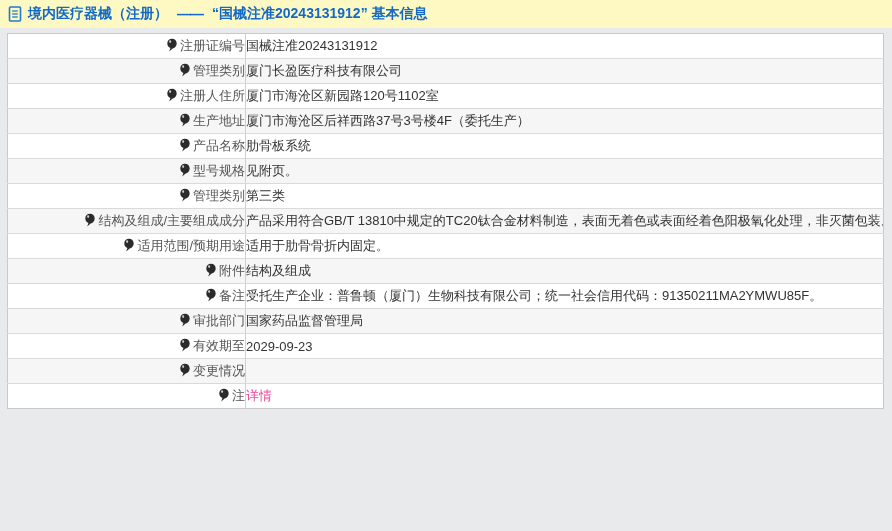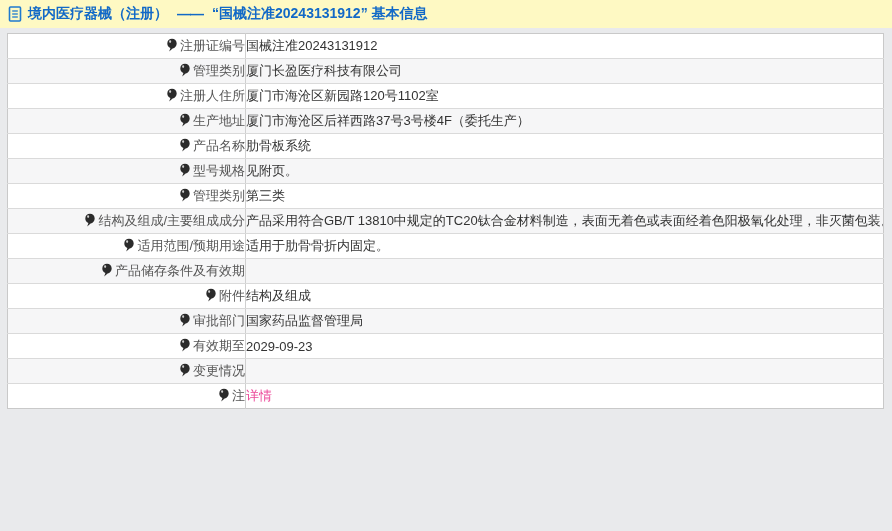--- a/index.html
+++ b/index.html
@@ -164,41 +164,41 @@
   <tr>
     <td class="label"><span class="pin" hidden="">
               <svg width="12" height="14" viewBox="0 0 12 14">
                 <path d="M6 0.8c2.7 0 4.7 2 4.7 4.8 0 2.6-1.8 4.6-4.1 4.9l-3.4 3 1.2-3.4C2.5 9.4 1.3 7.8 1.3 5.6 1.3 2.8 3.3 0.8 6 0.8z" fill="#2b2b2b"></path>
                 <ellipse cx="4.1" cy="3.6" rx="1" ry="1.4" fill="#cfcfcf"></ellipse>
               </svg>
             </span><span class="lbl-text">适用范围/预期用途</span></td>
     <td class="value"><span class="val-text">适用于肋骨骨折内固定。</span></td>
   </tr>
 
-  <tr>
-    <td class="label"><span class="pin" hidden="">
-              <svg width="12" height="14" viewBox="0 0 12 14">
-                <path d="M6 0.8c2.7 0 4.7 2 4.7 4.8 0 2.6-1.8 4.6-4.1 4.9l-3.4 3 1.2-3.4C2.5 9.4 1.3 7.8 1.3 5.6 1.3 2.8 3.3 0.8 6 0.8z" fill="#2b2b2b"></path>
-                <ellipse cx="4.1" cy="3.6" rx="1" ry="1.4" fill="#cfcfcf"></ellipse>
-              </svg>
-            </span><span class="lbl-text">产品储存条件及有效期</span></td>
-    <td class="value"><span class="val-text"></span></td>
-  </tr>
 
   <tr>
     <td class="label"><span class="pin" hidden="">
               <svg width="12" height="14" viewBox="0 0 12 14">
                 <path d="M6 0.8c2.7 0 4.7 2 4.7 4.8 0 2.6-1.8 4.6-4.1 4.9l-3.4 3 1.2-3.4C2.5 9.4 1.3 7.8 1.3 5.6 1.3 2.8 3.3 0.8 6 0.8z" fill="#2b2b2b"></path>
                 <ellipse cx="4.1" cy="3.6" rx="1" ry="1.4" fill="#cfcfcf"></ellipse>
               </svg>
             </span><span class="lbl-text">附件</span></td>
     <td class="value"><span class="val-text">结构及组成</span></td>
   </tr>
 
 
+  <tr>
+    <td class="label"><span class="pin" hidden="">
+              <svg width="12" height="14" viewBox="0 0 12 14">
+                <path d="M6 0.8c2.7 0 4.7 2 4.7 4.8 0 2.6-1.8 4.6-4.1 4.9l-3.4 3 1.2-3.4C2.5 9.4 1.3 7.8 1.3 5.6 1.3 2.8 3.3 0.8 6 0.8z" fill="#2b2b2b"></path>
+                <ellipse cx="4.1" cy="3.6" rx="1" ry="1.4" fill="#cfcfcf"></ellipse>
+              </svg>
+            </span><span class="lbl-text">备注</span></td>
+    <td class="value"><span class="val-text">受托生产企业：普鲁顿（厦门）生物科技有限公司；统一社会信用代码：91350211MA2YMWU85F。</span></td>
+  </tr>
 
   <tr>
     <td class="label"><span class="pin" hidden="">
               <svg width="12" height="14" viewBox="0 0 12 14">
                 <path d="M6 0.8c2.7 0 4.7 2 4.7 4.8 0 2.6-1.8 4.6-4.1 4.9l-3.4 3 1.2-3.4C2.5 9.4 1.3 7.8 1.3 5.6 1.3 2.8 3.3 0.8 6 0.8z" fill="#2b2b2b"></path>
                 <ellipse cx="4.1" cy="3.6" rx="1" ry="1.4" fill="#cfcfcf"></ellipse>
               </svg>
             </span><span class="lbl-text">审批部门</span></td>
     <td class="value"><span class="val-text">国家药品监督管理局</span></td>
   </tr>

